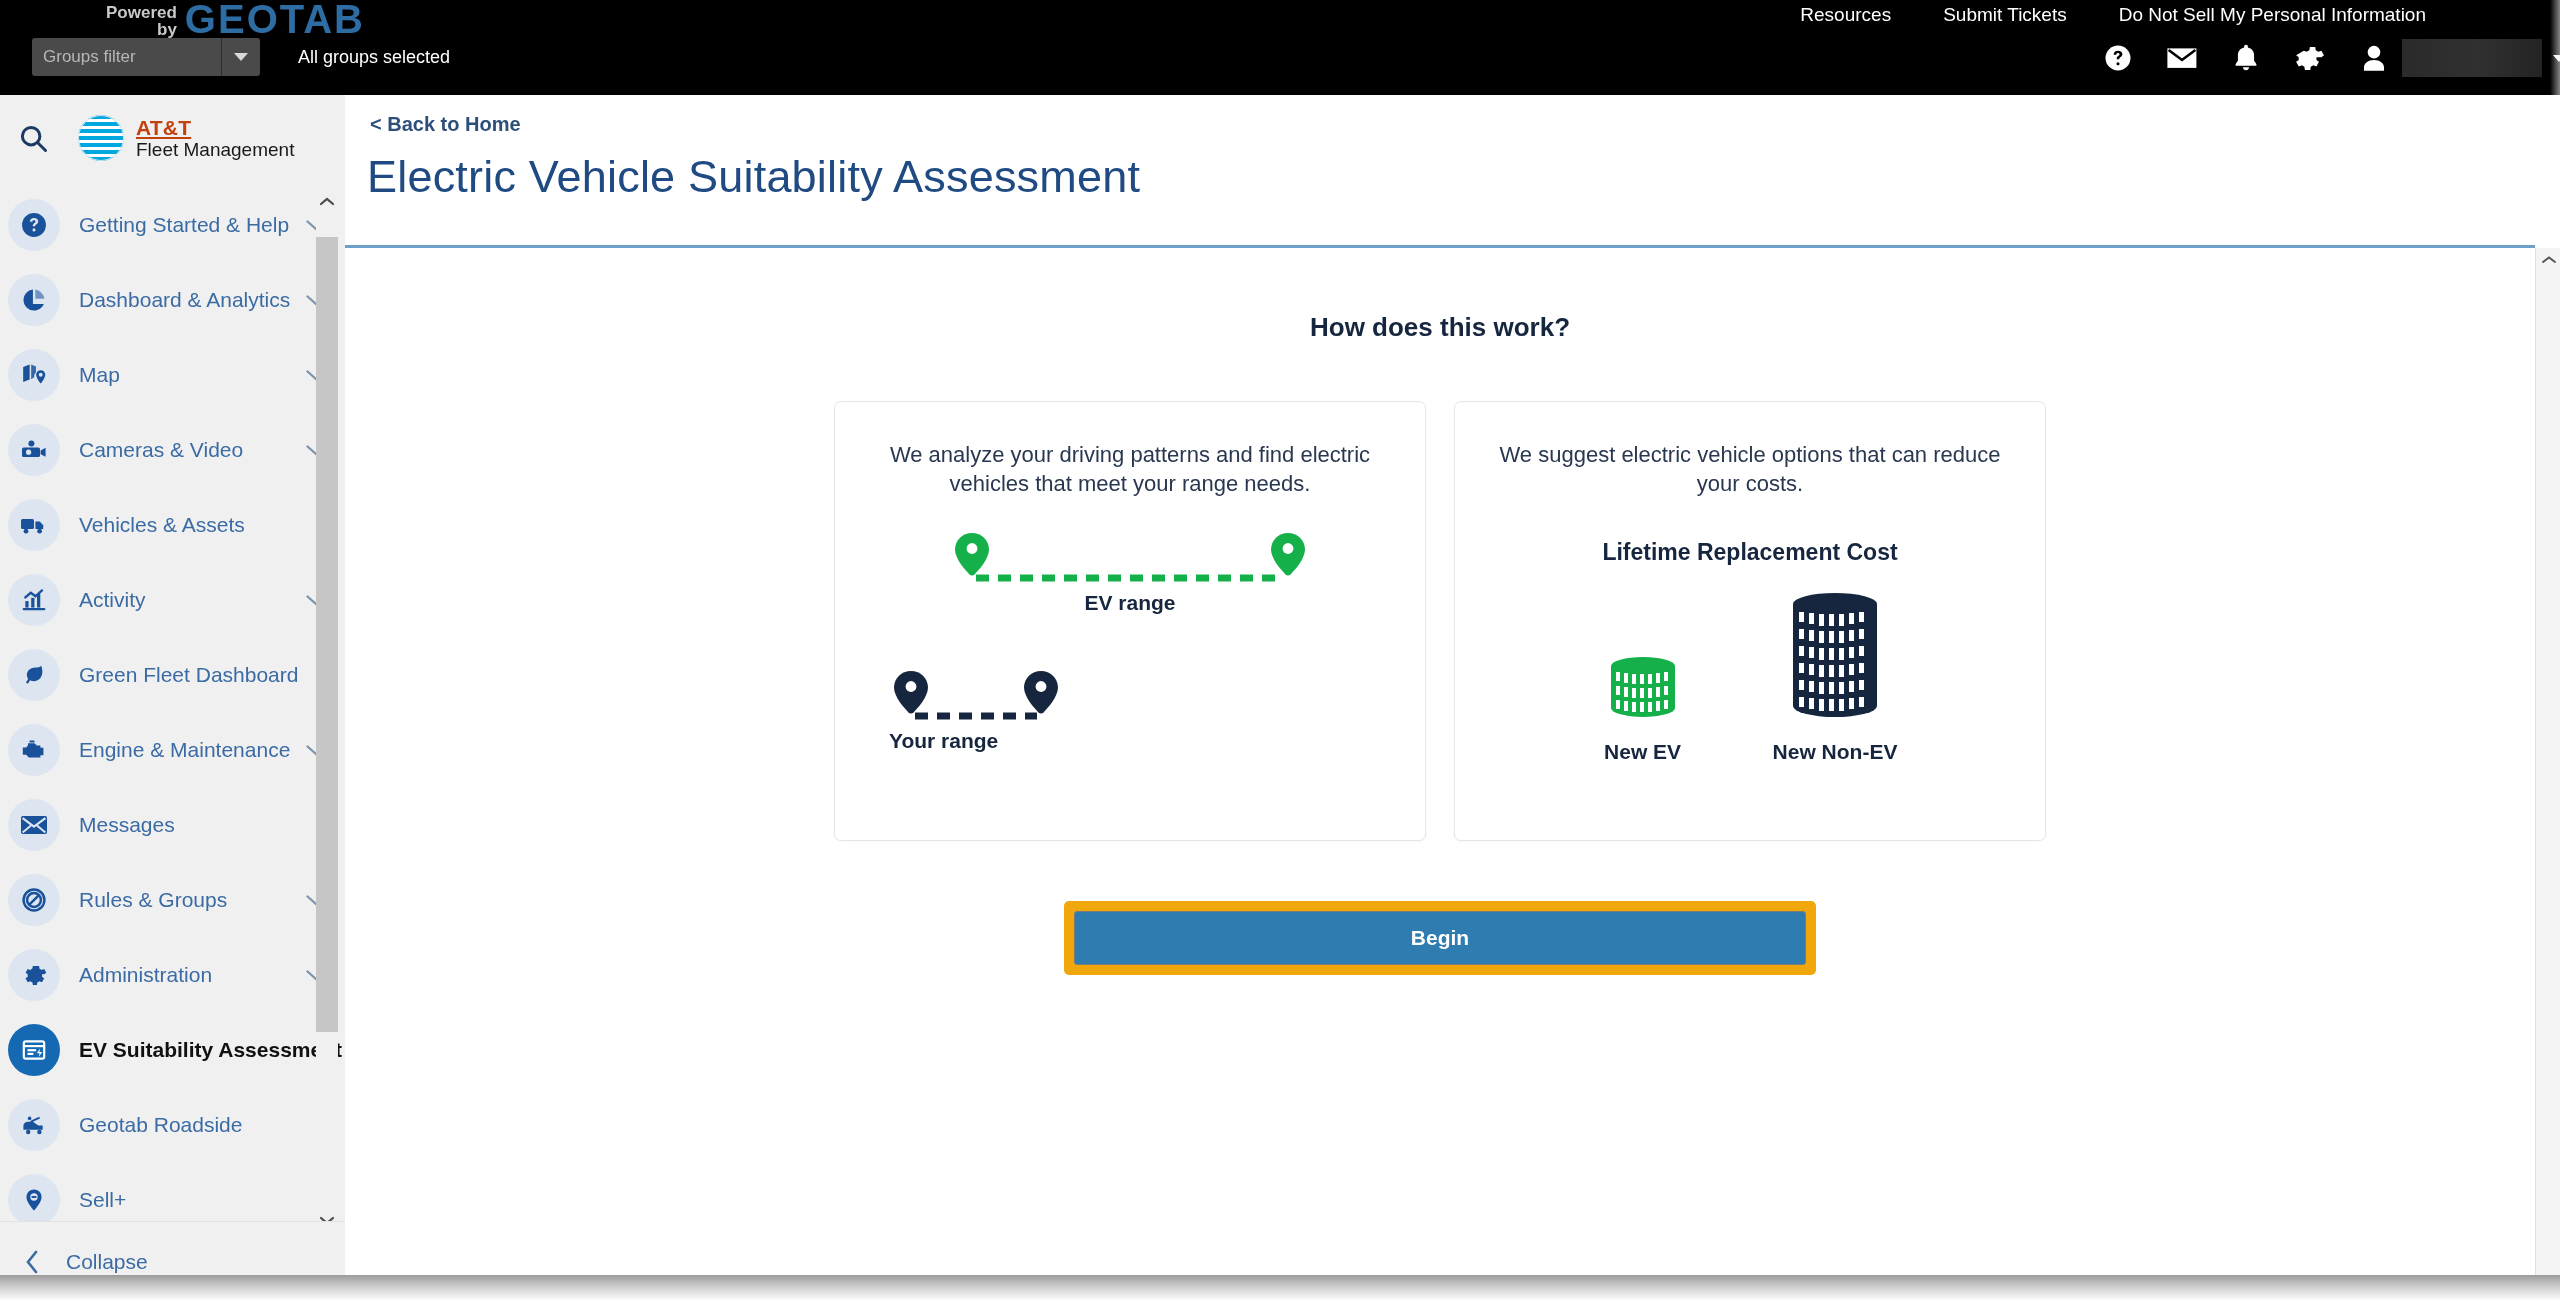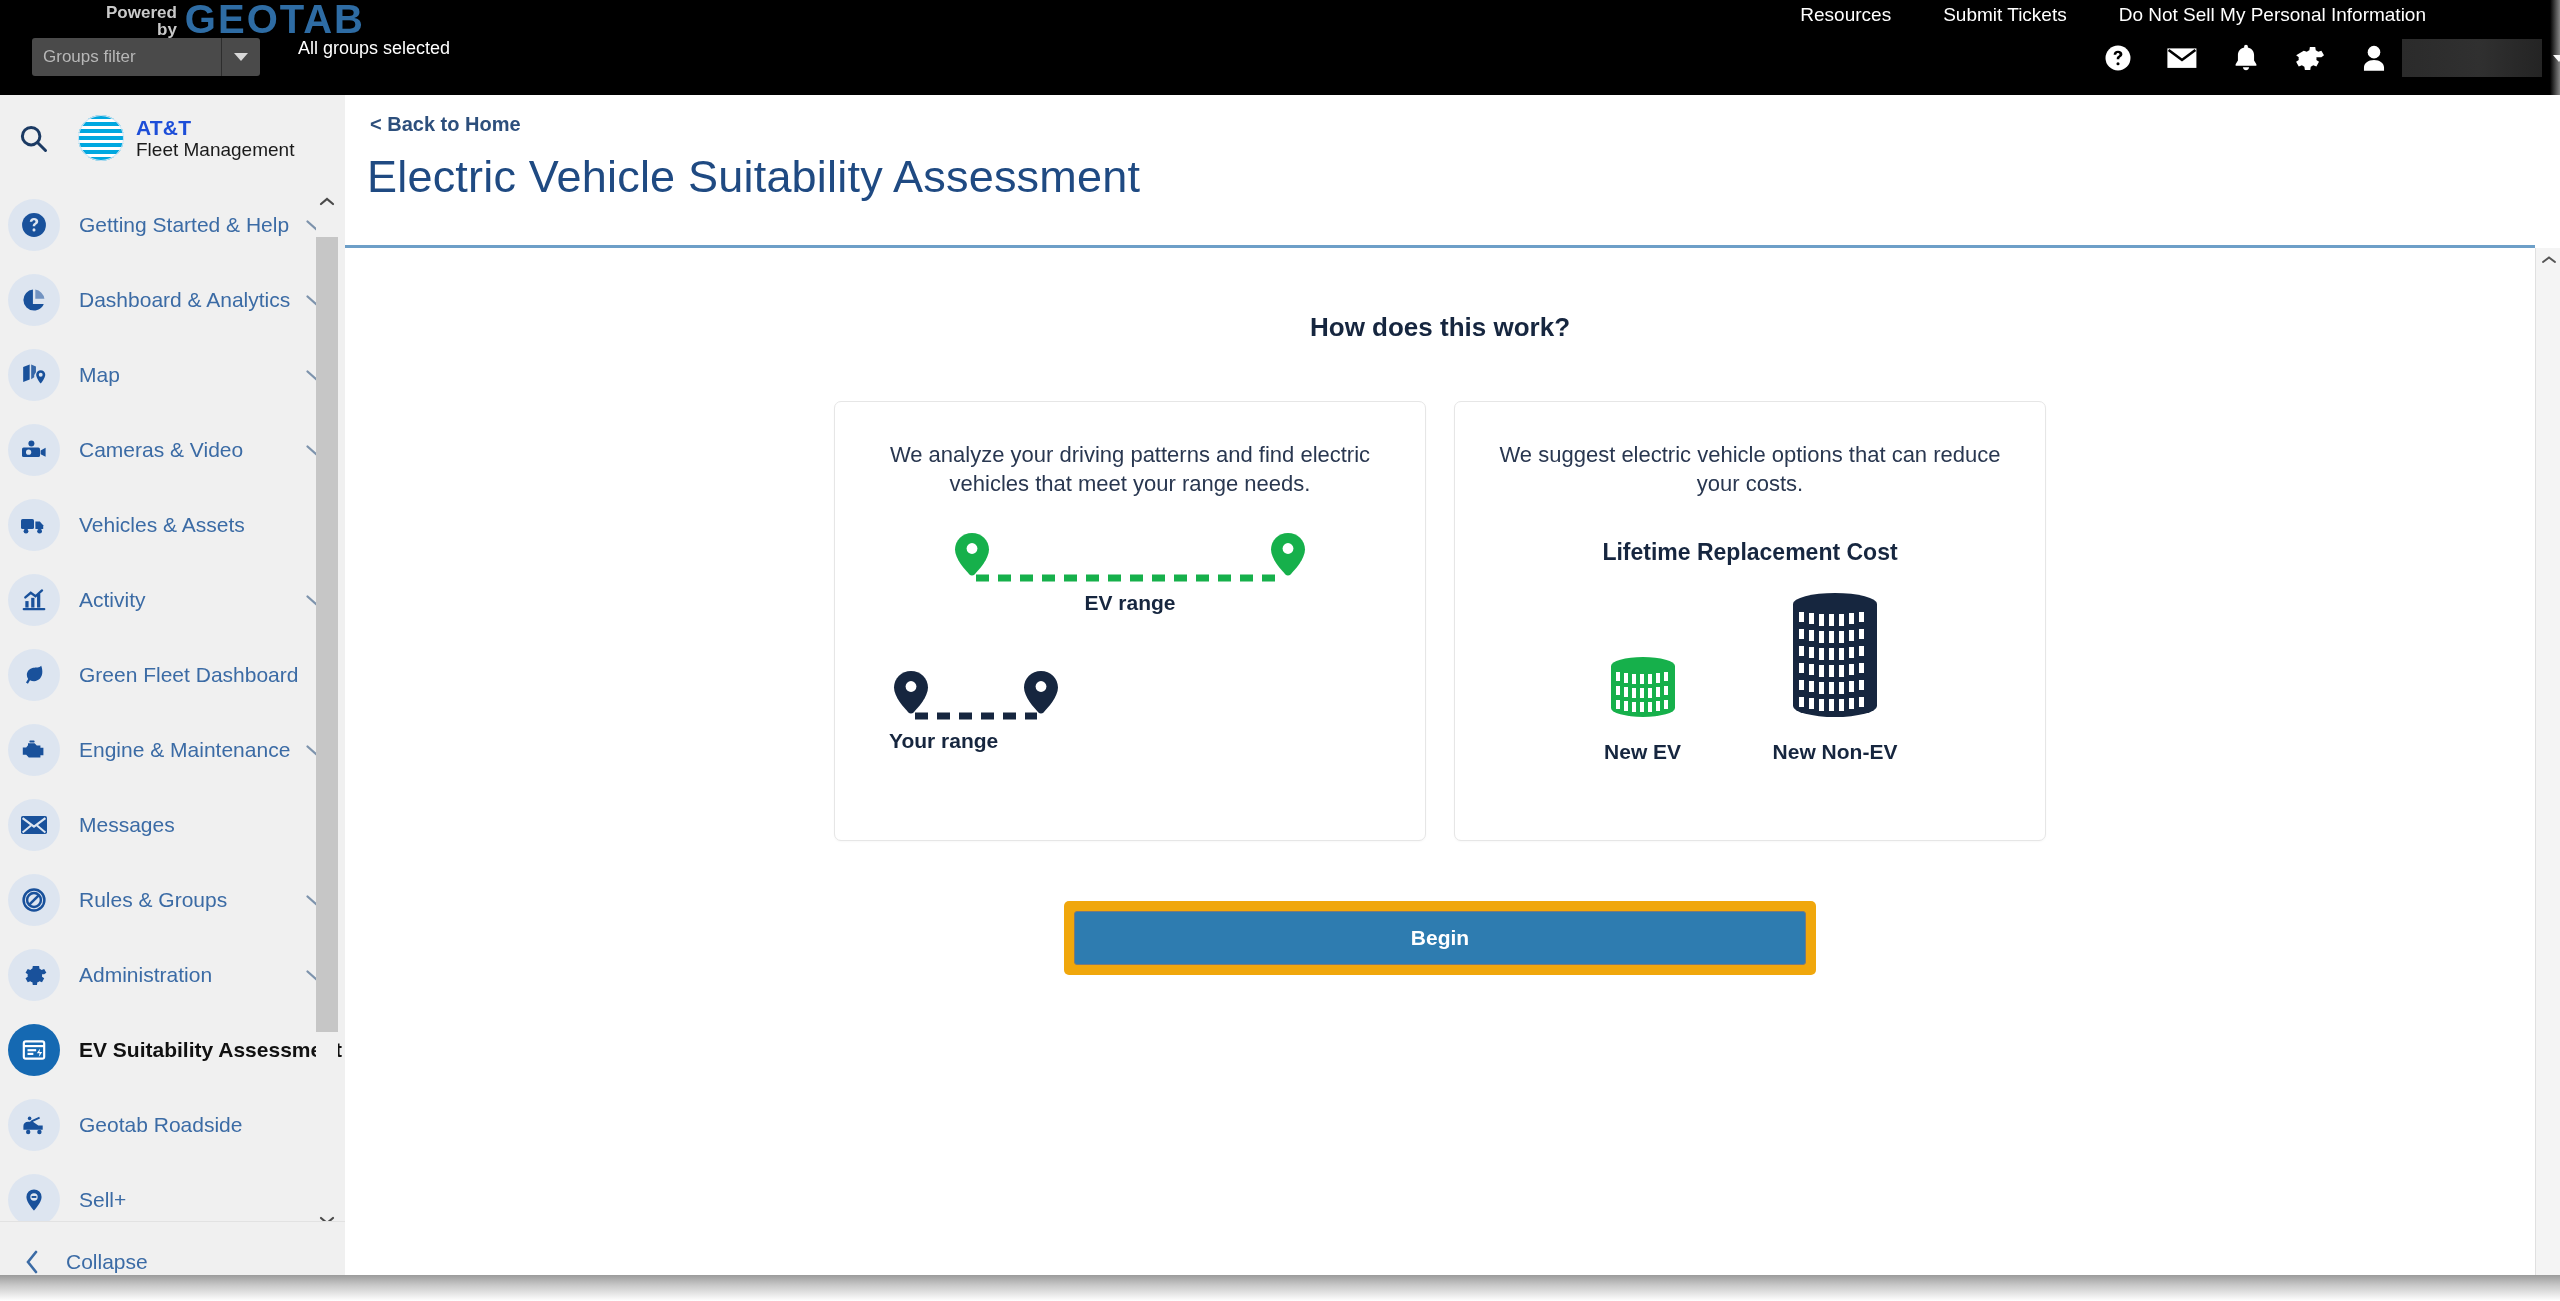--- a/index.html
+++ b/index.html
@@ -48,21 +48,21 @@
     position: absolute; top: 4px; right: 150px;
     display: flex; gap: 52px; align-items: center;
   }
   .toplinks a {
     color: #ffffff; font-size: 19px; text-decoration: none; white-space: nowrap;
   }
 
   
   .groups-row {
     position: absolute; left: 0; top: 38px;
-    display: flex; 
+    display: flex; align-items: center;
   }
   .groups-filter {
     margin-left: 16px;
     width: 228px; height: 38px;
     background: #4a4a4a;
     border-radius: 3px;
     display: flex; align-items: center;
   }
   .groups-filter .gf-text {
     flex: 1;
@@ -152,21 +152,21 @@
   }
   .att-globe::after {
     content: "";
     position: absolute; left: -10%; top: -10%;
     width: 120%; height: 120%;
     border-radius: 50%;
     background: radial-gradient(ellipse at 50% 50%, rgba(255,255,255,0) 58%, rgba(255,255,255,0.0) 100%);
     box-shadow: inset 0 0 10px rgba(0,120,180,0.28);
   }
   .att-txt { line-height: 1.12; }
-  .att-l1 { font-size: 21px; font-weight: 700; color: #1d4ed8; letter-spacing: .2px;}
+  .att-l1 { font-size: 21px; font-weight: 700; color: #c2410c; letter-spacing: .2px; text-decoration: underline;}
   .att-l2 { font-size: 19px; color: #1a1a1a; }
 
   .nav {
     position: absolute; left: 0; top: 86px;
     width: 345px; height: 1040px;
     overflow: hidden;
   }
   .nav-inner { padding-top: 6px; }
   .nav-item {
     height: 75px;

